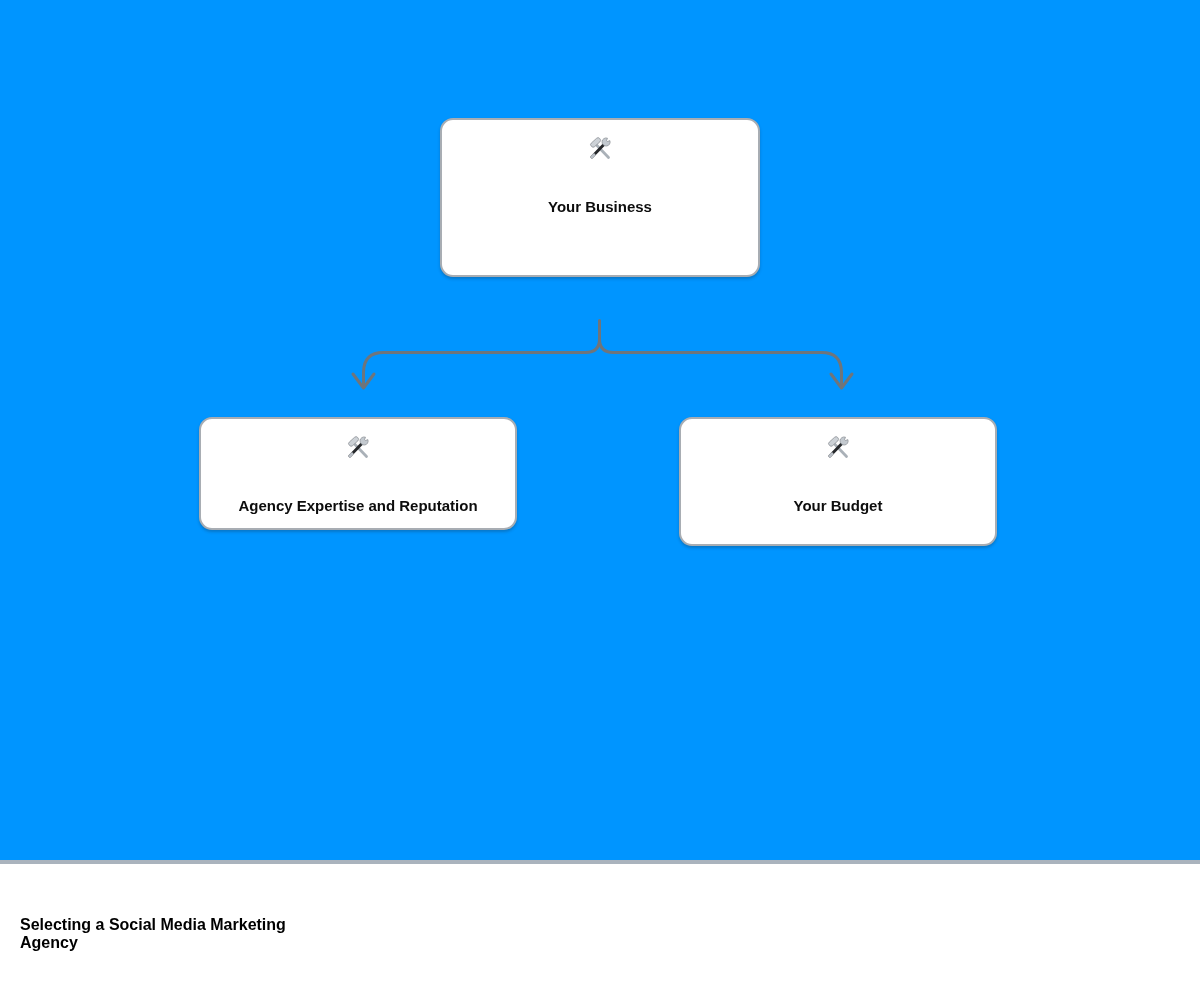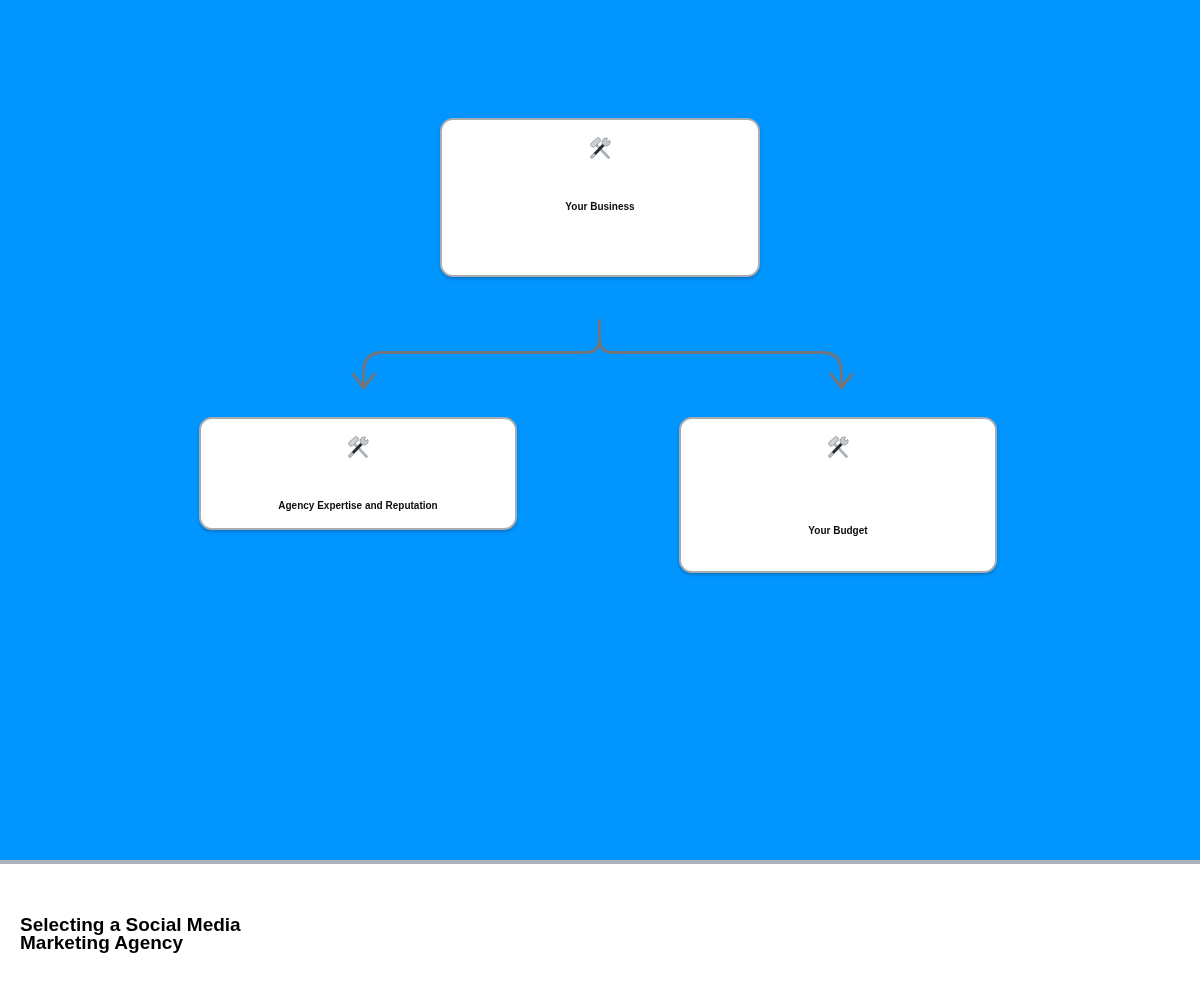--- a/index.html
+++ b/index.html
@@ -33,25 +33,25 @@
     border: 2px solid #a8adb3;
     border-radius: 13px;
     box-shadow: 0 2px 3px rgba(24, 42, 62, 0.28);
     display: flex;
     flex-direction: column;
     align-items: center;
     cursor: pointer;
   }
   .node-root  { left: 440px; top: 118px; width: 320px; height: 159px; }
   .node-left  { left: 199px; top: 417px; width: 318px; height: 113px; }
-  .node-right { left: 679px; top: 417px; width: 318px; height: 156px; gap: 25px; }
+  .node-right { left: 679px; top: 417px; width: 318px; height: 129px; }
   .node .icon { margin-top: 15px; width: 26px; height: 27px; }
   .node .label {
     margin-top: 36px;
-    font-size: 10px;
+    font-size: 15px;
     font-weight: bold;
     color: #0d0d0d;
     text-align: right;
     line-height: 18px;
     padding: 0 10px;
   }
   .divider {
     position: absolute;
     left: 0; top: 860px;
     width: 1200px; height: 4px;
@@ -60,21 +60,21 @@
   .footer {
     position: absolute;
     left: 0; top: 864px;
     width: 1200px; height: 136px;
     background: #ffffff;
   }
   .footer .title {
     position: absolute;
     left: 20px; top: 52px;
     width: 312px;
-    font-size: 19px;
+    font-size: 16px;
     font-weight: bold;
     line-height: 18px;
     color: #000000;
   }
 </style>
 </head>
 <body>
 
 <div class="canvas">
 

